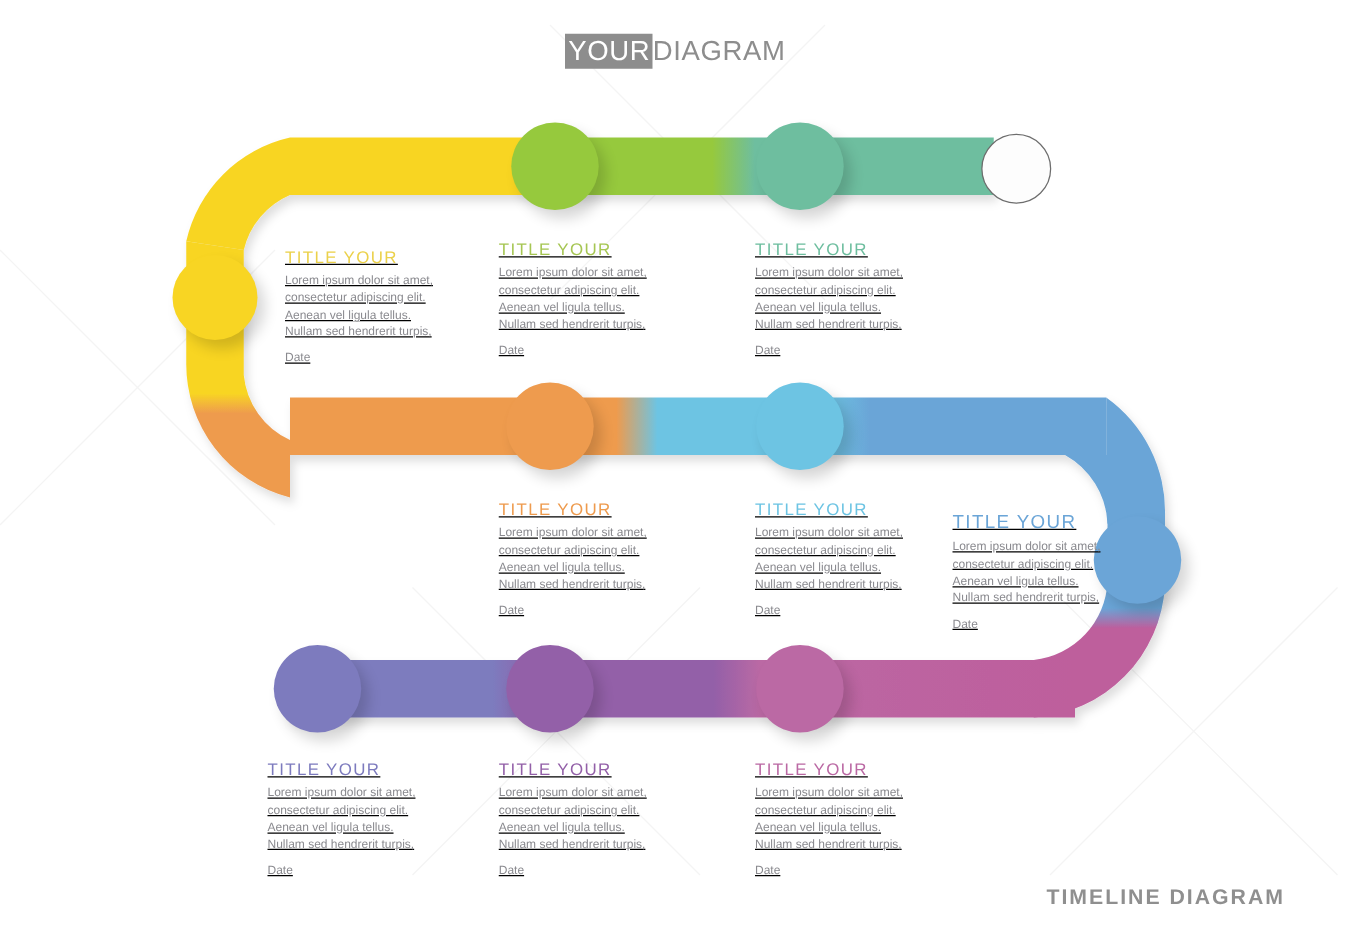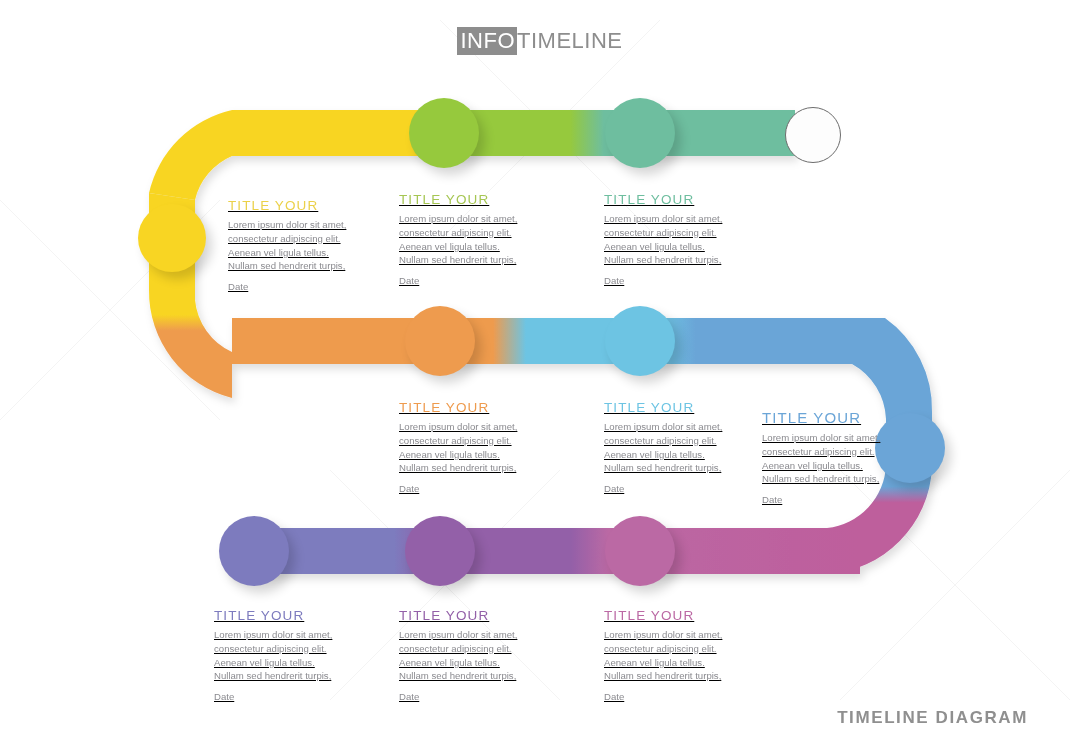--- a/index.html
+++ b/index.html
@@ -108,21 +108,21 @@
     <line x1="0" y1="200" x2="220" y2="420" stroke="#f4f4f4" stroke-width="1"></line>
     <line x1="220" y1="200" x2="0" y2="420" stroke="#f4f4f4" stroke-width="1"></line>
     <line x1="330" y1="470" x2="560" y2="700" stroke="#f4f4f4" stroke-width="1"></line>
     <line x1="560" y1="470" x2="330" y2="700" stroke="#f4f4f4" stroke-width="1"></line>
     <line x1="440" y1="20" x2="660" y2="240" stroke="#f4f4f4" stroke-width="1"></line>
     <line x1="660" y1="20" x2="440" y2="240" stroke="#f4f4f4" stroke-width="1"></line>
     <line x1="840" y1="470" x2="1070" y2="700" stroke="#f4f4f4" stroke-width="1"></line>
     <line x1="1070" y1="470" x2="840" y2="700" stroke="#f4f4f4" stroke-width="1"></line>
   </svg>
 
-  <div id="header-title"><span class="hl">INFO</span><span>TIMELINE</span></div>
+  <div id="header-title"><span class="hl">YOUR</span><span>DIAGRAM</span></div>
 
   <svg id="ribbon-layer" viewBox="0 0 1080 756">
     <defs>
 
       <filter id="ribShadow" x="-20%" y="-20%" width="150%" height="160%">
         <feDropShadow dx="3" dy="5" stdDeviation="4" flood-color="#000000" flood-opacity="0.13"></feDropShadow>
       </filter>
 
       <linearGradient id="gradRow1" x1="0" y1="0" x2="1" y2="0">
         <stop offset="0.00" stop-color="#F8D523"></stop>

